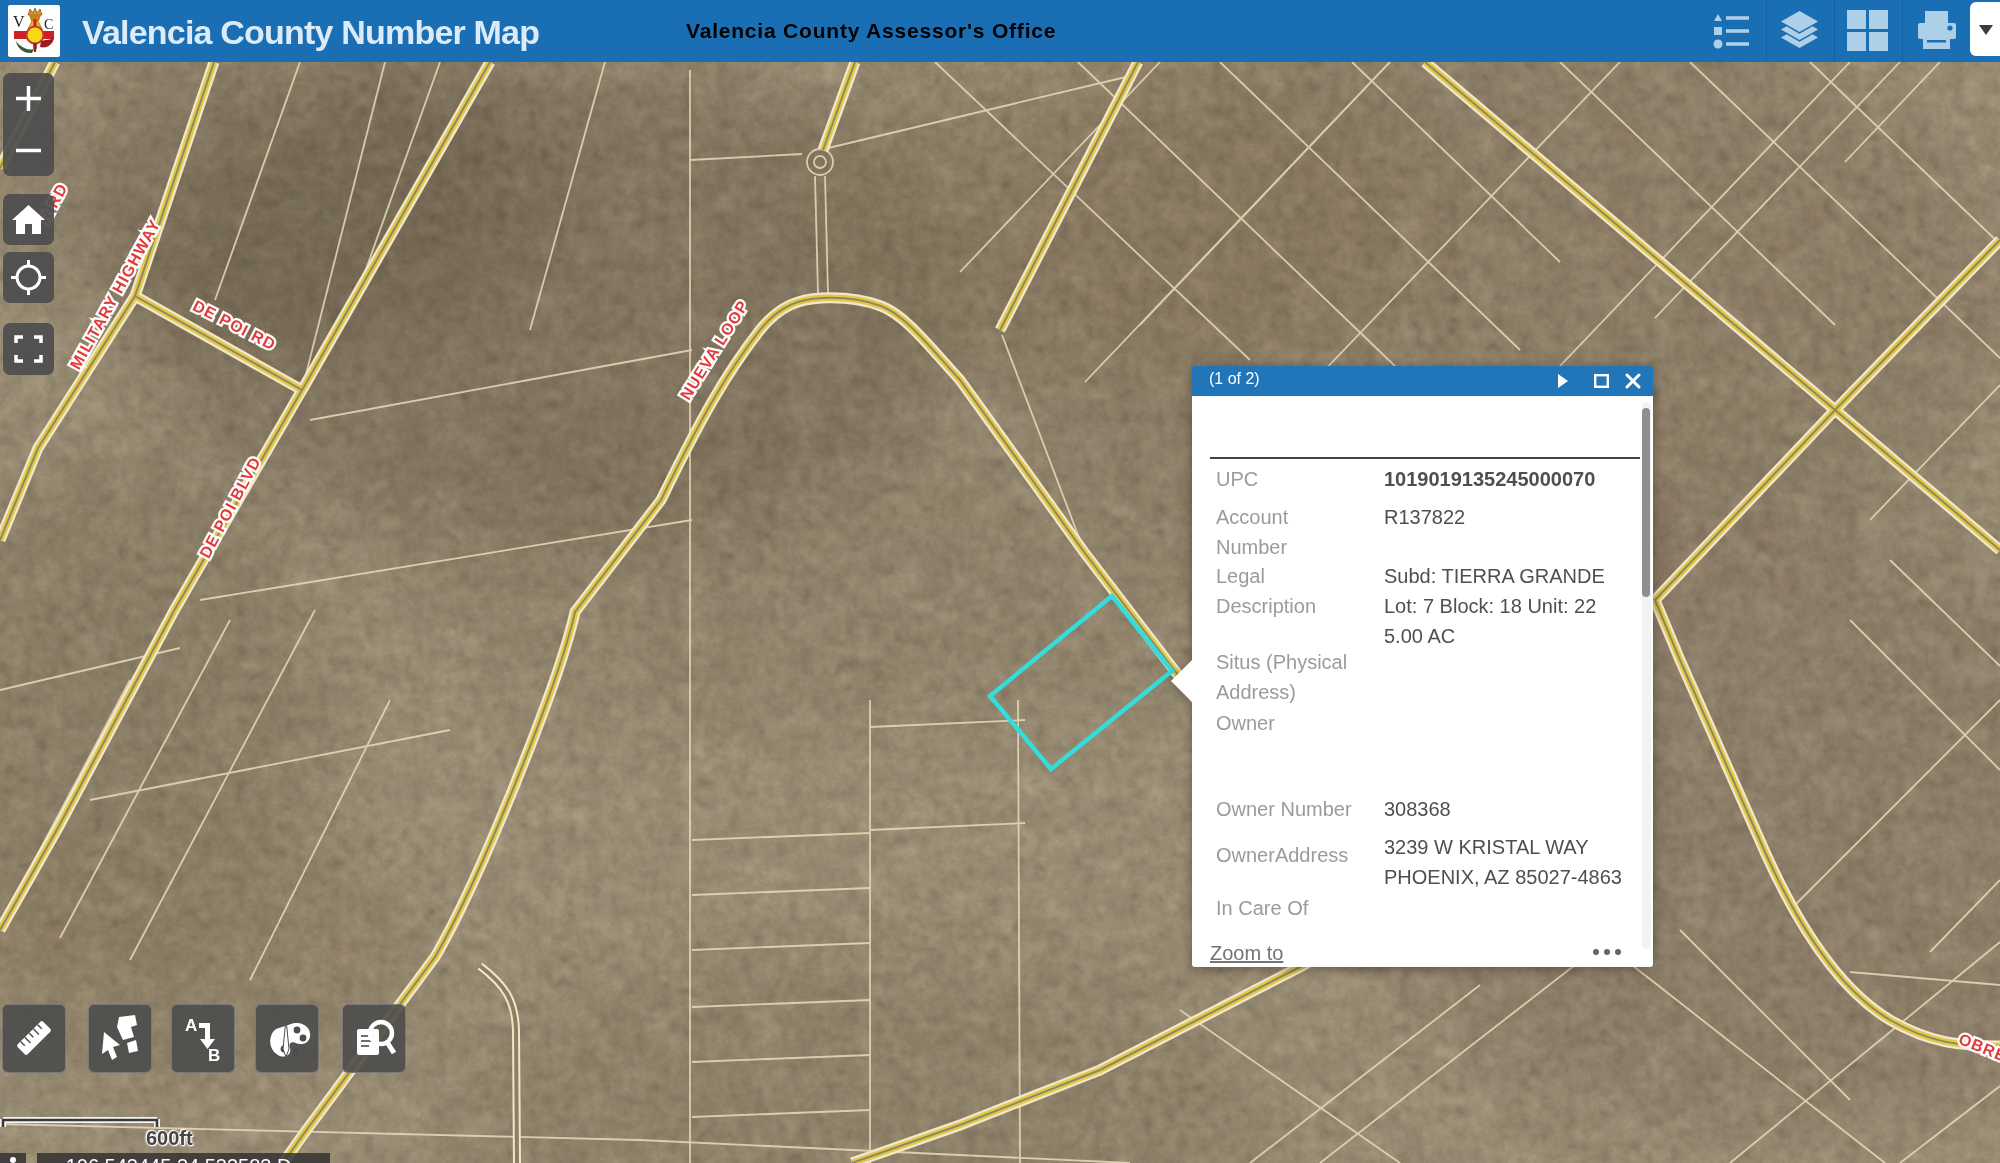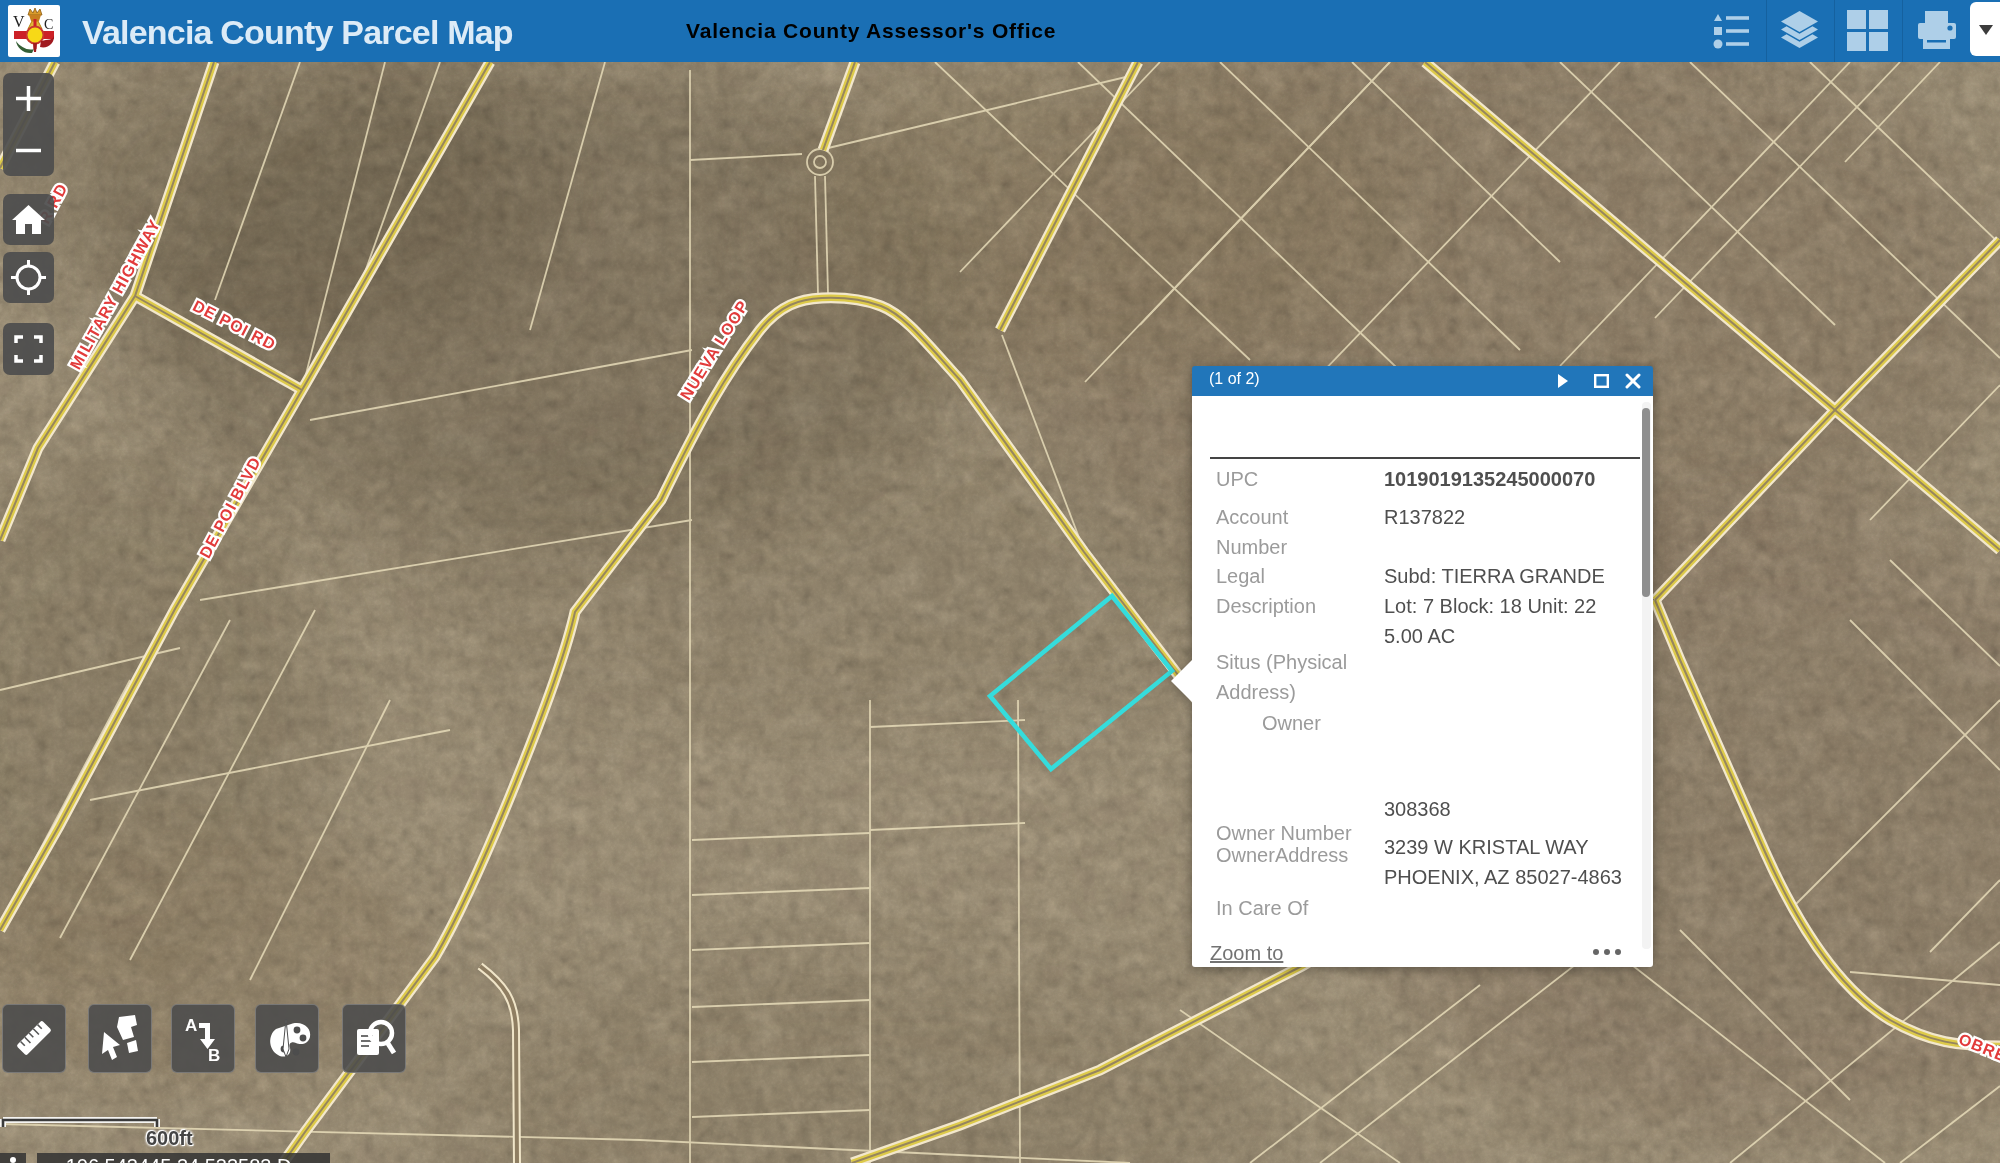--- a/index.html
+++ b/index.html
@@ -313,22 +313,22 @@
     <div id="pbody">
       <div id="pbeak"></div>
       <div style="position:absolute; left:18px; top:61px; width:430px; height:2px; background:#444;"></div>
       <div class="prow plabel" style="left:24px; top:68px;">UPC</div>
       <div class="prow pval" style="left:192px; top:68px;font-weight:bold;">1019019135245000070</div>
       <div class="prow plabel" style="left:24px; top:106px;">Account<br>Number</div>
       <div class="prow pval" style="left:192px; top:106px;">R137822</div>
       <div class="prow plabel" style="left:24px; top:165px;">Legal<br>Description</div>
       <div class="prow pval" style="left:192px; top:165px;">Subd: TIERRA GRANDE<br>Lot: 7 Block: 18 Unit: 22<br>5.00 AC</div>
       <div class="prow plabel" style="left:24px; top:251px;">Situs (Physical<br>Address)</div>
-      <div class="prow plabel" style="left:24px; top:312px;margin-left:46px;">Owner</div>
-      <div class="prow plabel" style="left:24px; top:398px;margin-top:24px;">Owner Number</div>
+      <div class="prow plabel" style="left:24px; top:312px;">Owner</div>
+      <div class="prow plabel" style="left:24px; top:398px;">Owner Number</div>
       <div class="prow pval" style="left:192px; top:398px;">308368</div>
       <div class="prow plabel" style="left:24px; top:444px;">OwnerAddress</div>
       <div class="prow pval" style="left:192px; top:436px;">3239 W KRISTAL WAY<br>PHOENIX, AZ 85027-4863</div>
       <div class="prow plabel" style="left:24px; top:497px;">In Care Of</div>
       <div class="prow" style="left:18px; top:542px; color:#737373; text-decoration:underline;">Zoom to</div>
       <div style="position:absolute; right:32px; top:553px; display:flex; gap:5px;">
         <div style="width:6px;height:6px;border-radius:50%;background:#666;"></div>
         <div style="width:6px;height:6px;border-radius:50%;background:#666;"></div>
         <div style="width:6px;height:6px;border-radius:50%;background:#666;"></div>
       </div>
@@ -345,21 +345,21 @@
         <path d="M21 10 L33 10 L31 16 L23 16 Z" fill="#c87f1f"></path>
         <path d="M24 16 L30 16 L34 24 L27 30 L20 24 Z" fill="#e0b73a" stroke="#b5830f" stroke-width="1"></path>
         <rect x="6" y="26" width="40" height="8" fill="#cc2127"></rect>
         <circle cx="27" cy="30" r="8.5" fill="#f7d917" stroke="#c8392e" stroke-width="2"></circle>
         <path d="M27 14 L27 21 M27 39 L27 44 M13 30 L18 30 M36 30 L42 30" stroke="#cc2127" stroke-width="3"></path>
         <path d="M33 36 C40 34 45 36 46 30 C47 38 40 44 32 42 Z" fill="#a01a20"></path>
         <path d="M8 36 C12 42 20 46 26 44 L24 48 C16 49 9 43 8 36 Z" fill="#355e35"></path>
         <path d="M25 38 L29 38 L28 47 L26 47 Z" fill="#a01a20"></path>
       </svg>
     </div>
-    <div id="title">Valencia County Parcel Map</div>
+    <div id="title">Valencia County Number Map</div>
     <div id="subtitle">Valencia County Assessor's Office</div>
     <div class="hsep" style="left:1766px;"></div>
     <div class="hsep" style="left:1834px;"></div>
     <div class="hsep" style="left:1902px;"></div>
     <svg style="position:absolute; left:1709px; top:9px;" width="44" height="44" viewBox="0 0 44 44">
       <g fill="#aecfe8">
           <path d="M5 12 L9 5 L13 12 Z"></path>
           <rect x="5" y="18" width="8" height="8"></rect>
           <circle cx="9" cy="35" r="4.5"></circle>
         </g>

